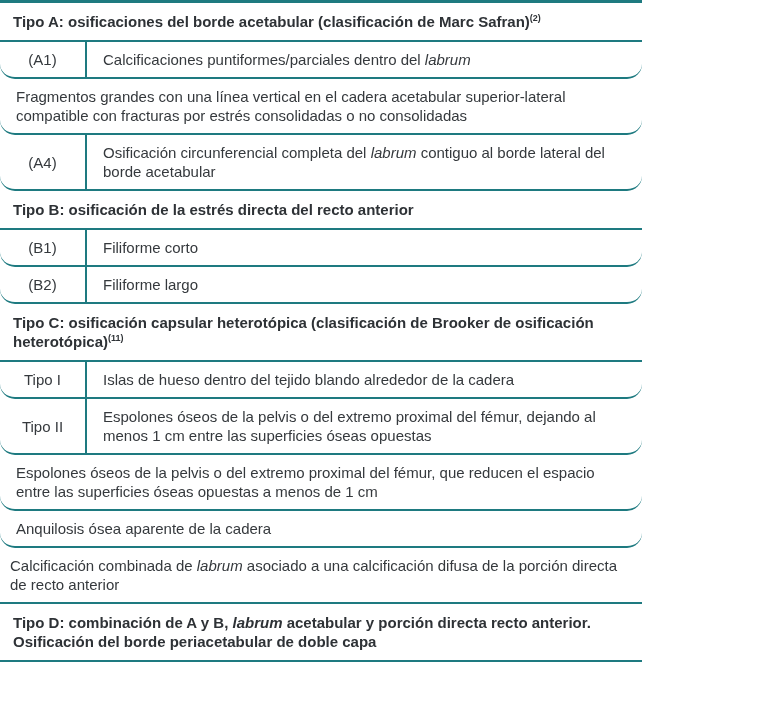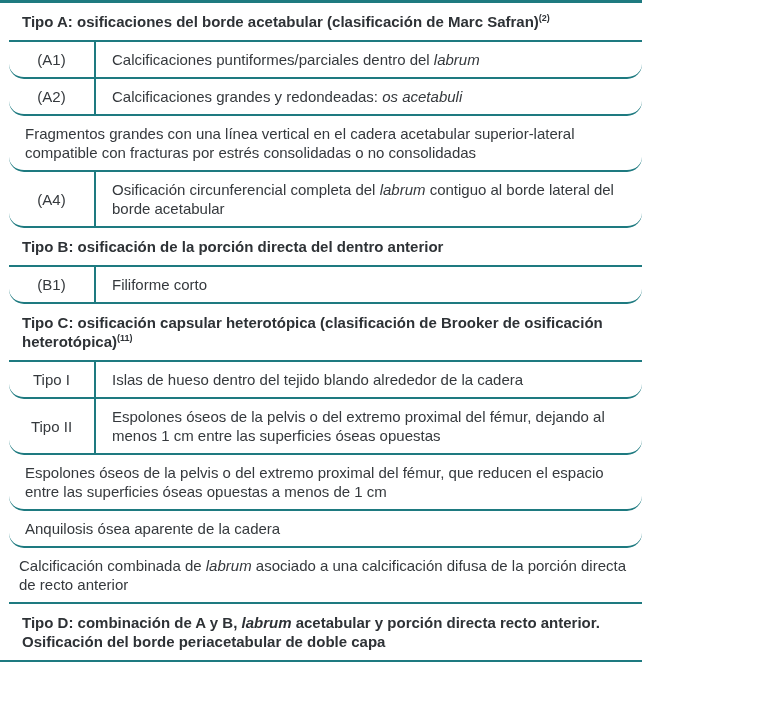--- a/index.html
+++ b/index.html
@@ -15,21 +15,20 @@
     height:701px;
     font-family:"Liberation Sans","DejaVu Sans",sans-serif;
     color:var(--text);
     overflow:hidden;
   }
   .table{
     width:642px;
     border-top:3px solid var(--teal);
     border-bottom:2px solid var(--teal);
     background:var(--bg);
-    padding-left:9px;
   }
   .row{
     border-bottom:2px solid var(--teal);
     font-size:15px;
     line-height:19px;
   }
   .row:last-child{border-bottom:none;}
   
   .row.section{
     display:flex;
@@ -88,43 +87,43 @@
     <div class="row section">
       <div class="section-text"><span>Tipo A: osificaciones del borde acetabular (clasificación de Marc Safran)</span><sup>(2)</sup></div>
     </div>
     <div class="row item">
       <div class="label-cell">(A1)</div>
       <div class="content-cell">
         <div><span>Calcificaciones puntiformes/parciales dentro del </span><em>labrum</em></div>
       </div>
     </div>
     <div class="row item">
-      <div class="label-cell">(A2)</div>
-      <div class="content-cell">
-        <div><span>Calcificaciones grandes y redondeadas: </span><em>os acetabuli</em></div>
-      </div>
-    </div>
-    <div class="row item">
       <div class="content-cell">
         <div><span>Fragmentos grandes con una línea vertical en el cadera acetabular superior-lateral compatible con fracturas por estrés consolidadas o no consolidadas</span></div>
       </div>
     </div>
     <div class="row item">
       <div class="label-cell">(A4)</div>
       <div class="content-cell">
         <div><span>Osificación circunferencial completa del </span><em>labrum</em><span> contiguo al borde lateral del borde acetabular</span></div>
       </div>
     </div>
     <div class="row section">
-      <div class="section-text"><span>Tipo B: osificación de la porción directa del dentro anterior</span></div>
+      <div class="section-text"><span>Tipo B: osificación de la estrés directa del recto anterior</span></div>
     </div>
     <div class="row item">
       <div class="label-cell">(B1)</div>
       <div class="content-cell">
         <div><span>Filiforme corto</span></div>
+      </div>
+    </div>
+    <div class="row item">
+      <div class="label-cell">(B2)</div>
+      <div class="content-cell">
+        <div><span>Filiforme largo</span></div>
       </div>
     </div>
     <div class="row section">
       <div class="section-text"><span>Tipo C: osificación capsular heterotópica (clasificación de Brooker de osificación heterotópica)</span><sup>(11)</sup></div>
     </div>
     <div class="row item">
       <div class="label-cell">Tipo I</div>
       <div class="content-cell">
         <div><span>Islas de hueso dentro del tejido blando alrededor de la cadera</span></div>
       </div>

